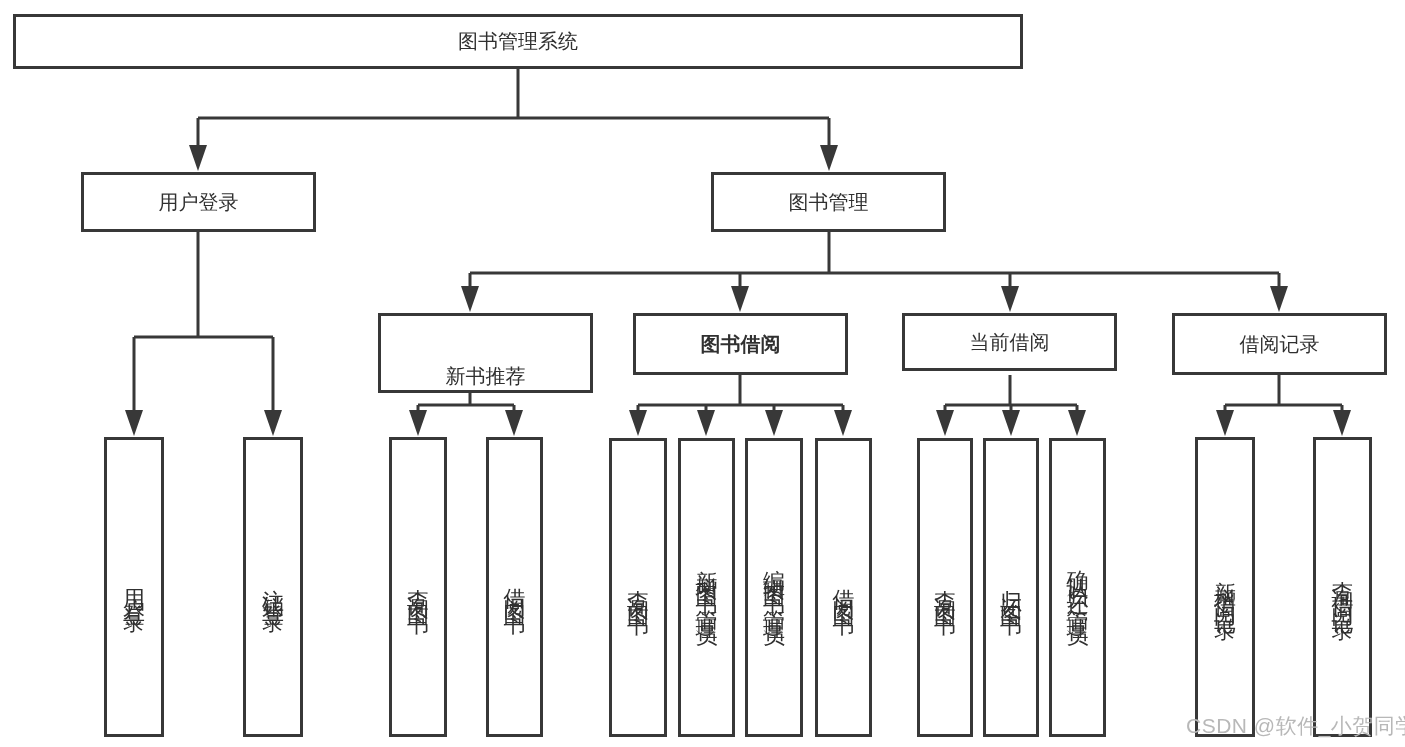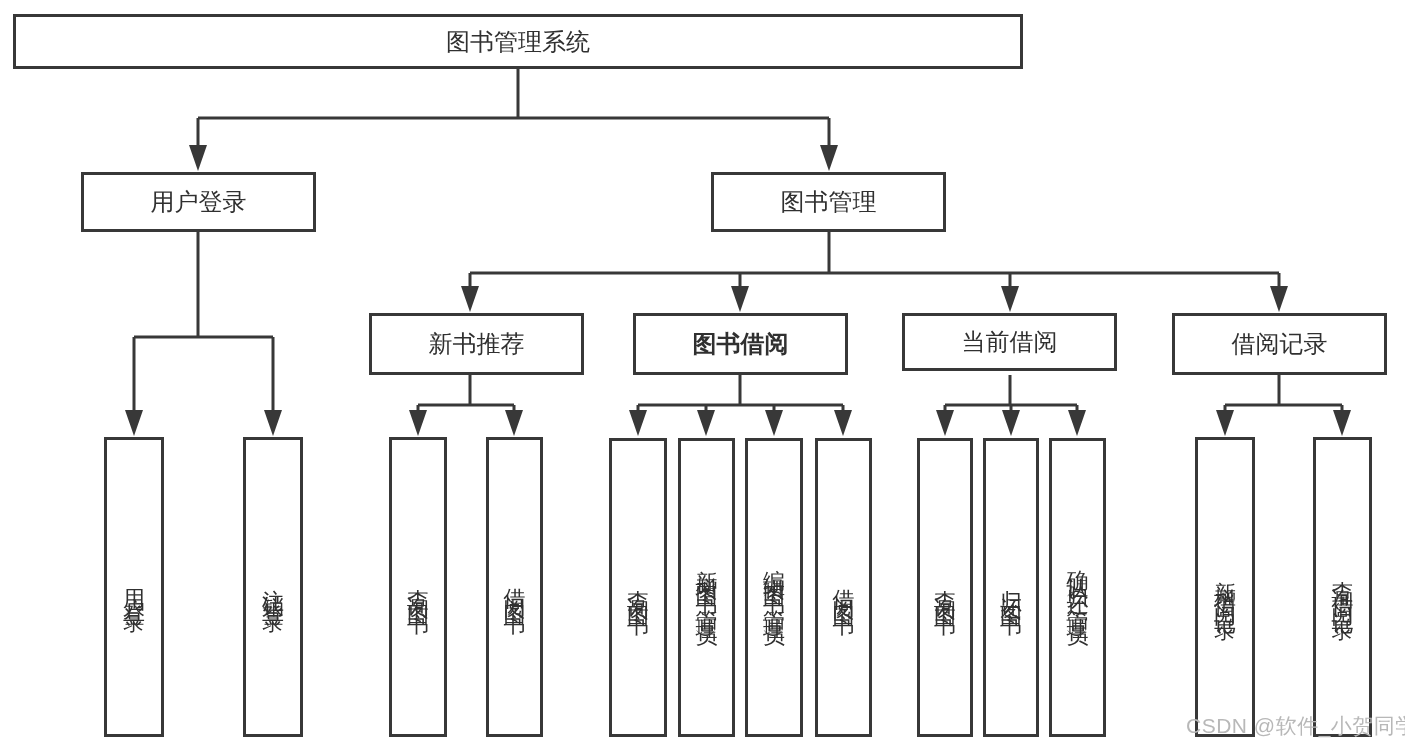--- a/index.html
+++ b/index.html
@@ -37,21 +37,21 @@
     position: absolute;
     box-sizing: border-box;
     background: #ffffff;
     border: 3px solid #383838;
     display: flex;
     align-items: center;
     justify-content: center;
     z-index: 2;
   }
   .node .lbl {
-    font-size: 24px;
+    font-size: 20px;
     white-space: nowrap;
     color: #303030;
   }
   .leaf .lbl {
     writing-mode: vertical-rl;
     text-orientation: mixed;
     font-size: 22px;
     line-height: 1;
     letter-spacing: 8px;
     white-space: nowrap;
@@ -112,21 +112,21 @@
     <span class="lbl">图书管理系统</span>
   </div>
 
   <div class="node" style="left:81px; top:172px; width:235px; height:60px;">
     <span class="lbl">用户登录</span>
   </div>
   <div class="node" style="left:711px; top:172px; width:235px; height:60px;">
     <span class="lbl">图书管理</span>
   </div>
 
-  <div class="node" style="left:369px; top:313px; width:215px; height:62px;">
+  <div class="node" style="left:378px; top:313px; width:215px; height:80px;align-items:flex-end;">
     <span class="lbl">新书推荐</span>
   </div>
   <div class="node" style="left:633px; top:313px; width:215px; height:62px;font-weight:bold;">
     <span class="lbl">图书借阅</span>
   </div>
   <div class="node" style="left:902px; top:313px; width:215px; height:58px;">
     <span class="lbl">当前借阅</span>
   </div>
   <div class="node" style="left:1172px; top:313px; width:215px; height:62px;">
     <span class="lbl">借阅记录</span>

